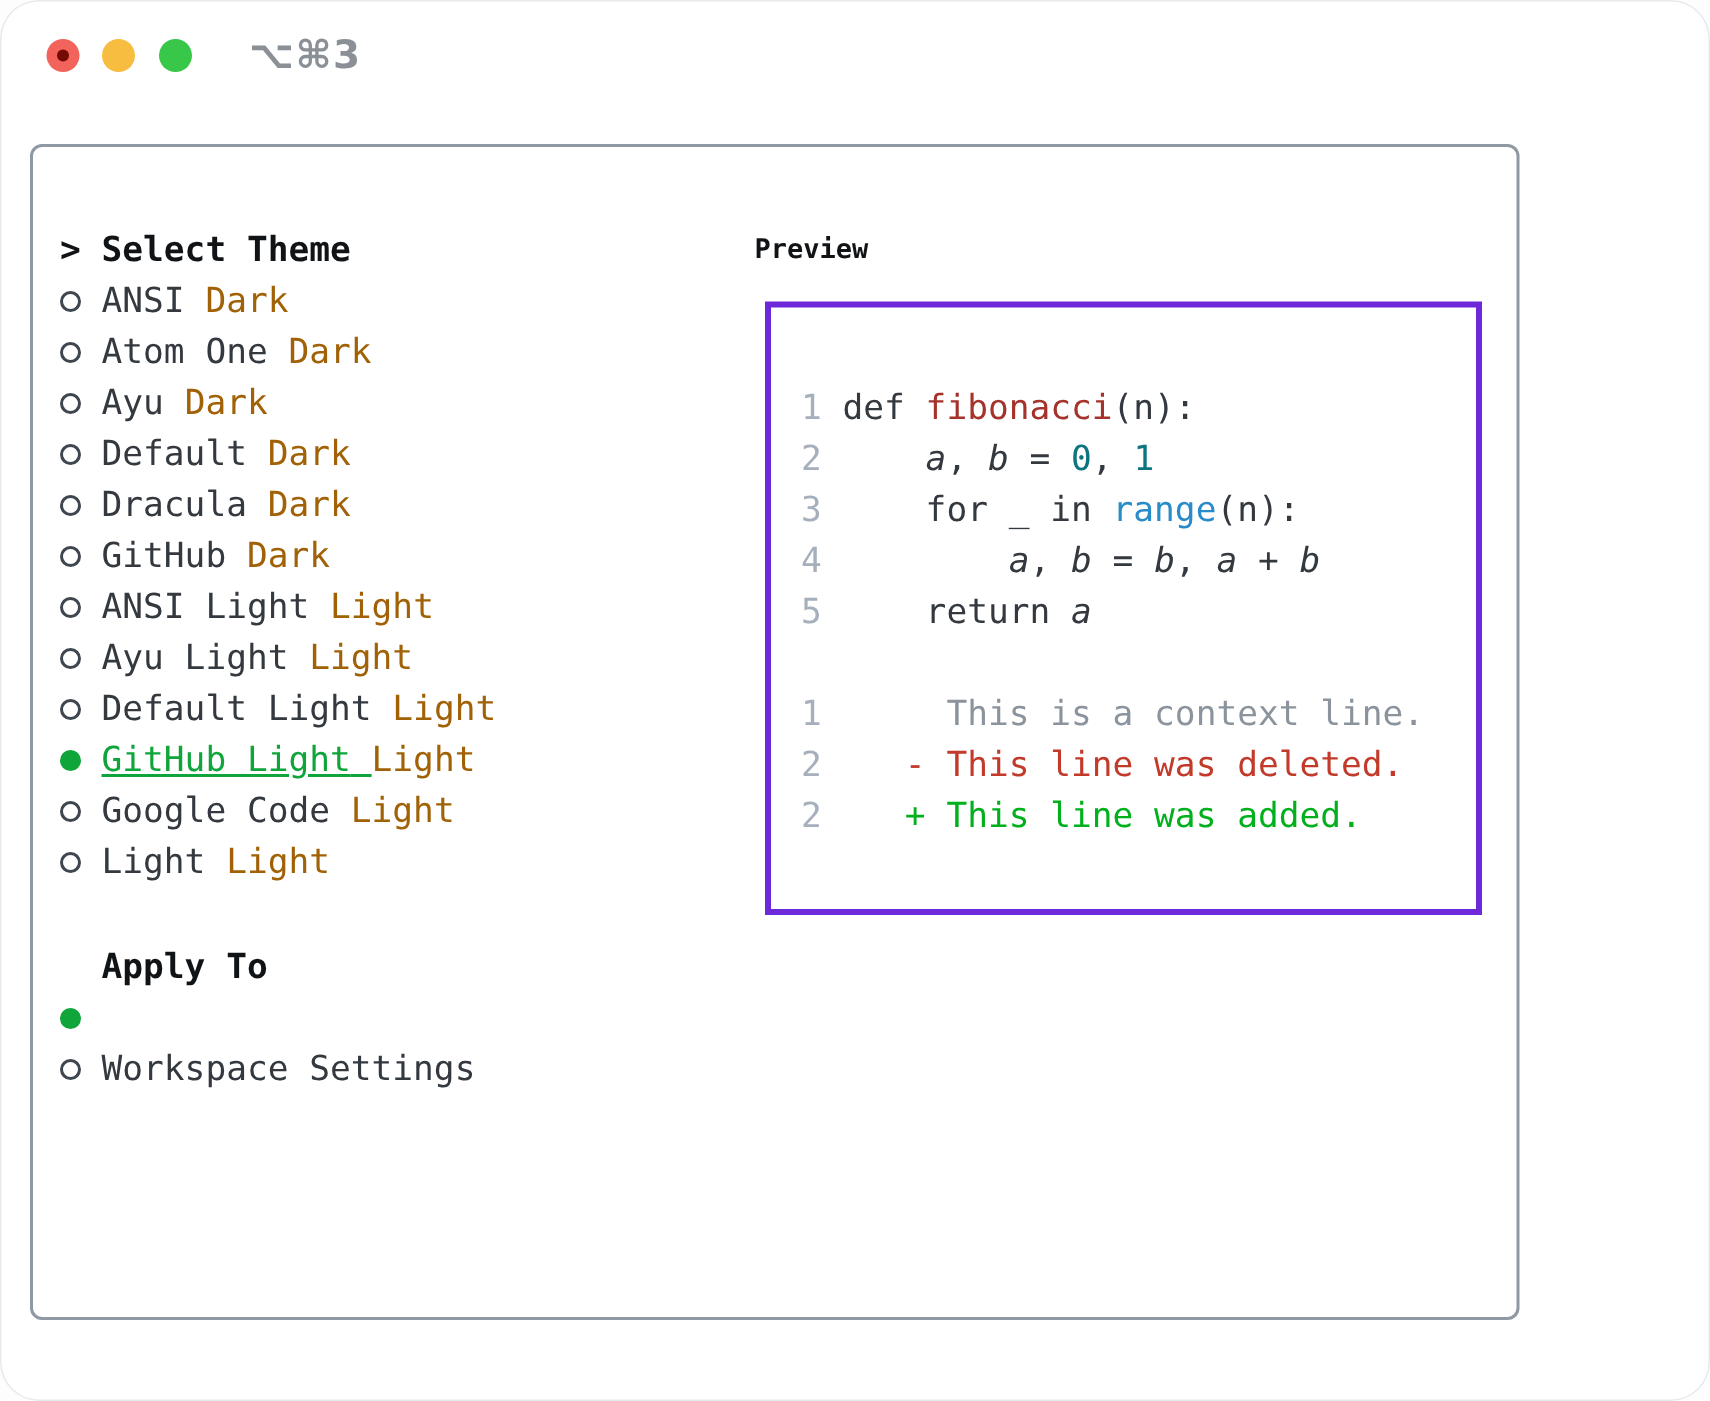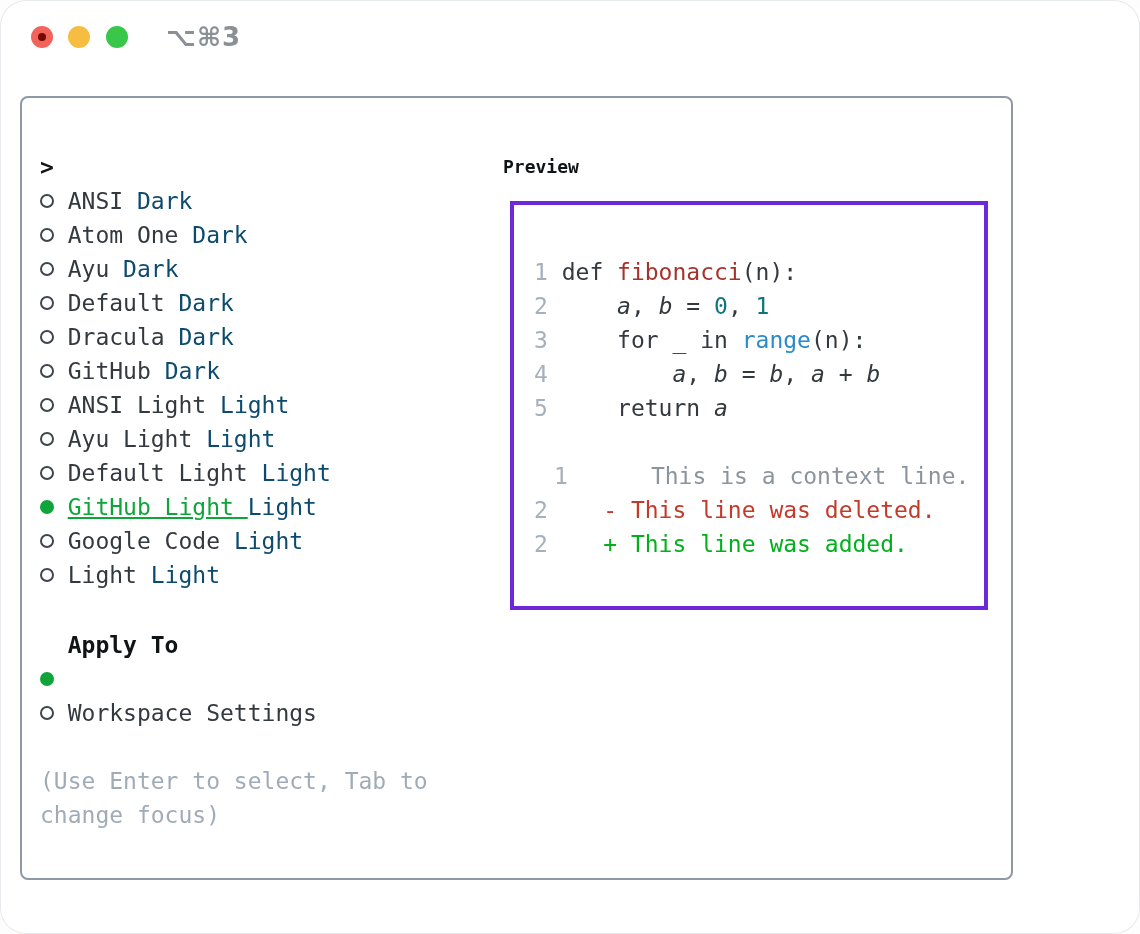--- a/index.html
+++ b/index.html
@@ -26,21 +26,21 @@
     position:absolute;left:20px;top:96px;width:993px;height:784px;
     border:2px solid #8e99a4;border-radius:8px;background:#fff;box-sizing:border-box;
   }
   .leftcol{position:absolute;left:18px;top:52px;}
   .row{display:flex;align-items:center;height:34px;font-size:23px;white-space:pre;}
   .marker{display:inline-flex;width:27.7px;flex:0 0 27.7px;align-items:center;}
   .caret{font-weight:bold;color:#111417;}
   .ring{width:10px;height:10px;border:2px solid #3f4650;border-radius:50%;}
   .dot{width:14px;height:14px;border-radius:50%;background:#0fa53a;}
   .t-name{color:#33393f;}
-  .t-var{color:#0c4a6e;}
+  .t-var{color:#a16207;}
   .sel .t-name{color:#0fa53a;text-decoration:underline;}
   .hdr{font-weight:bold;color:#111417;}
   .apply{margin-top:36px;}
   .help{margin-top:34px;color:#a0abb8;}
   .help .row{height:34px;}
   
   .preview-title{
     position:absolute;left:481px;top:52px;height:34px;line-height:34px;
     font-size:18px;font-weight:bold;color:#111417;
   }
@@ -48,40 +48,41 @@
     position:absolute;left:488px;top:103px;width:478px;height:409px;
     border:4px solid #6d28d9;background:#fff;box-sizing:border-box;overflow:hidden;
   }
   .code{padding:50px 0 0 20px;font-size:23px;}
   .ln{height:34px;line-height:34px;white-space:pre;color:#33393f;}
   .num{display:inline-block;width:27.7px;color:#a6b0bc;}
   .fn{color:#a5332c;}
   .lit{color:#0e7580;}
   .blue{color:#2a8bc9;}
   .var{font-style:italic;}
-  .ctx{color:#8b949d;margin-left:20px;}
+  .ctx{color:#8b949d;}
   .del{color:#c23b2a;}
   .add{color:#02b01d;}
 </style>
 </head>
 <body>
 
 <div class="window">
 
   <div class="traffic red"></div>
   <div class="traffic yellow"></div>
   <div class="traffic green"></div>
   <div class="shortcut">⌥⌘3</div>
 
   <div class="panel">
 
     <div class="leftcol">
 
       <div class="row hdr">
         <span class="marker"><span class="caret">&gt;</span></span>
+        <span>Select Theme</span>
       </div>
 
       <div class="row">
         <span class="marker"><span class="ring"></span></span>
         <span class="t-name">ANSI</span><span class="t-name"> </span><span class="t-var">Dark</span>
       </div>
       <div class="row">
         <span class="marker"><span class="ring"></span></span>
         <span class="t-name">Atom One</span><span class="t-name"> </span><span class="t-var">Dark</span>
       </div>
@@ -133,24 +134,20 @@
         </div>
         <div class="row sel">
           <span class="marker"><span class="dot"></span></span>
         </div>
         <div class="row">
           <span class="marker"><span class="ring"></span></span>
           <span class="t-name">Workspace Settings</span>
         </div>
       </div>
 
-      <div class="help">
-        <div class="row">(Use Enter to select, Tab to</div>
-        <div class="row">change focus)</div>
-      </div>
 
     </div>
 
     <div class="preview-title">Preview</div>
 
     <div class="preview-box">
       <div class="code">
         <div class="ln"><span class="num">1</span><span>def </span><span class="fn">fibonacci</span><span>(n):</span></div>
         <div class="ln"><span class="num">2</span><span>    </span><span class="var">a</span><span>, </span><span class="var">b</span><span> = </span><span class="lit">0</span><span>, </span><span class="lit">1</span></div>
         <div class="ln"><span class="num">3</span><span>    </span><span>for _ in </span><span class="blue">range</span><span>(n):</span></div>

